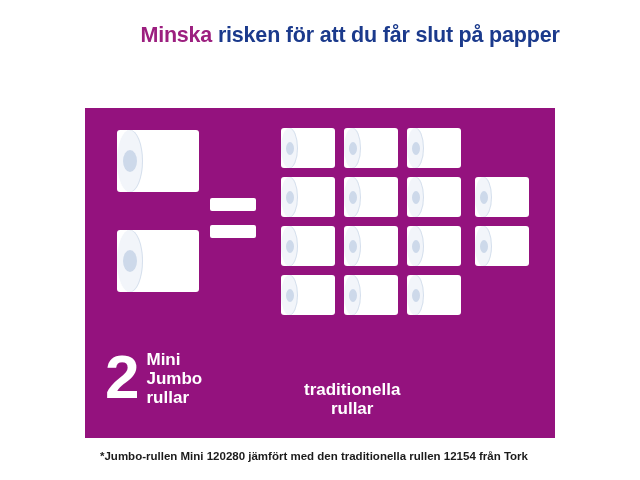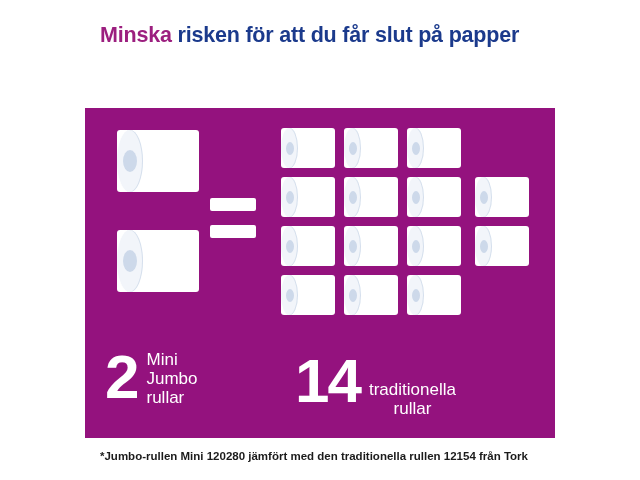--- a/index.html
+++ b/index.html
@@ -19,20 +19,21 @@
     height: 480px;
     background: #ffffff;
   }
 
   
   .headline {
     position: absolute;
     left: 100px;
     top: 20px;
     width: 500px;
+    text-align: center;
   }
   .headline-line {
     font-size: 21.5px;
     font-weight: bold;
     color: #1b3a8c;
     line-height: 30px;
     white-space: nowrap;
     letter-spacing: -0.2px;
   }
   .headline-accent {
@@ -126,21 +127,21 @@
     color: #ffffff;
   }
   .stat .num {
     font-size: 62px;
     font-weight: bold;
     line-height: 58px;
     letter-spacing: -2px;
   }
   .stat .txt {
     font-size: 17px;
-    font-weight: normal;
+    font-weight: bold;
     line-height: 19px;
     margin-left: 9px;
     margin-top: 2px;
     white-space: pre-line;
   }
   .stat.left { left: 105px; top: 348px; }
   .stat.right { left: 295px; top: 352px; }
   .stat.right .txt { margin-top: 28px; text-align: center; }
 
   
@@ -258,20 +259,19 @@
 
   </div>
 
   <div class="stat left">
     <span class="num">2</span>
     <span class="txt">Mini
 Jumbo
 rullar</span>
   </div>
   <div class="stat right">
-    <span class="num">14</span>
     <span class="txt">traditionella
 rullar</span>
   </div>
 
   <div class="footnote">*Jumbo-rullen Mini 120280 jämfört med den traditionella rullen 12154 från Tork</div>
 
 </div>
 
 </body></html>

